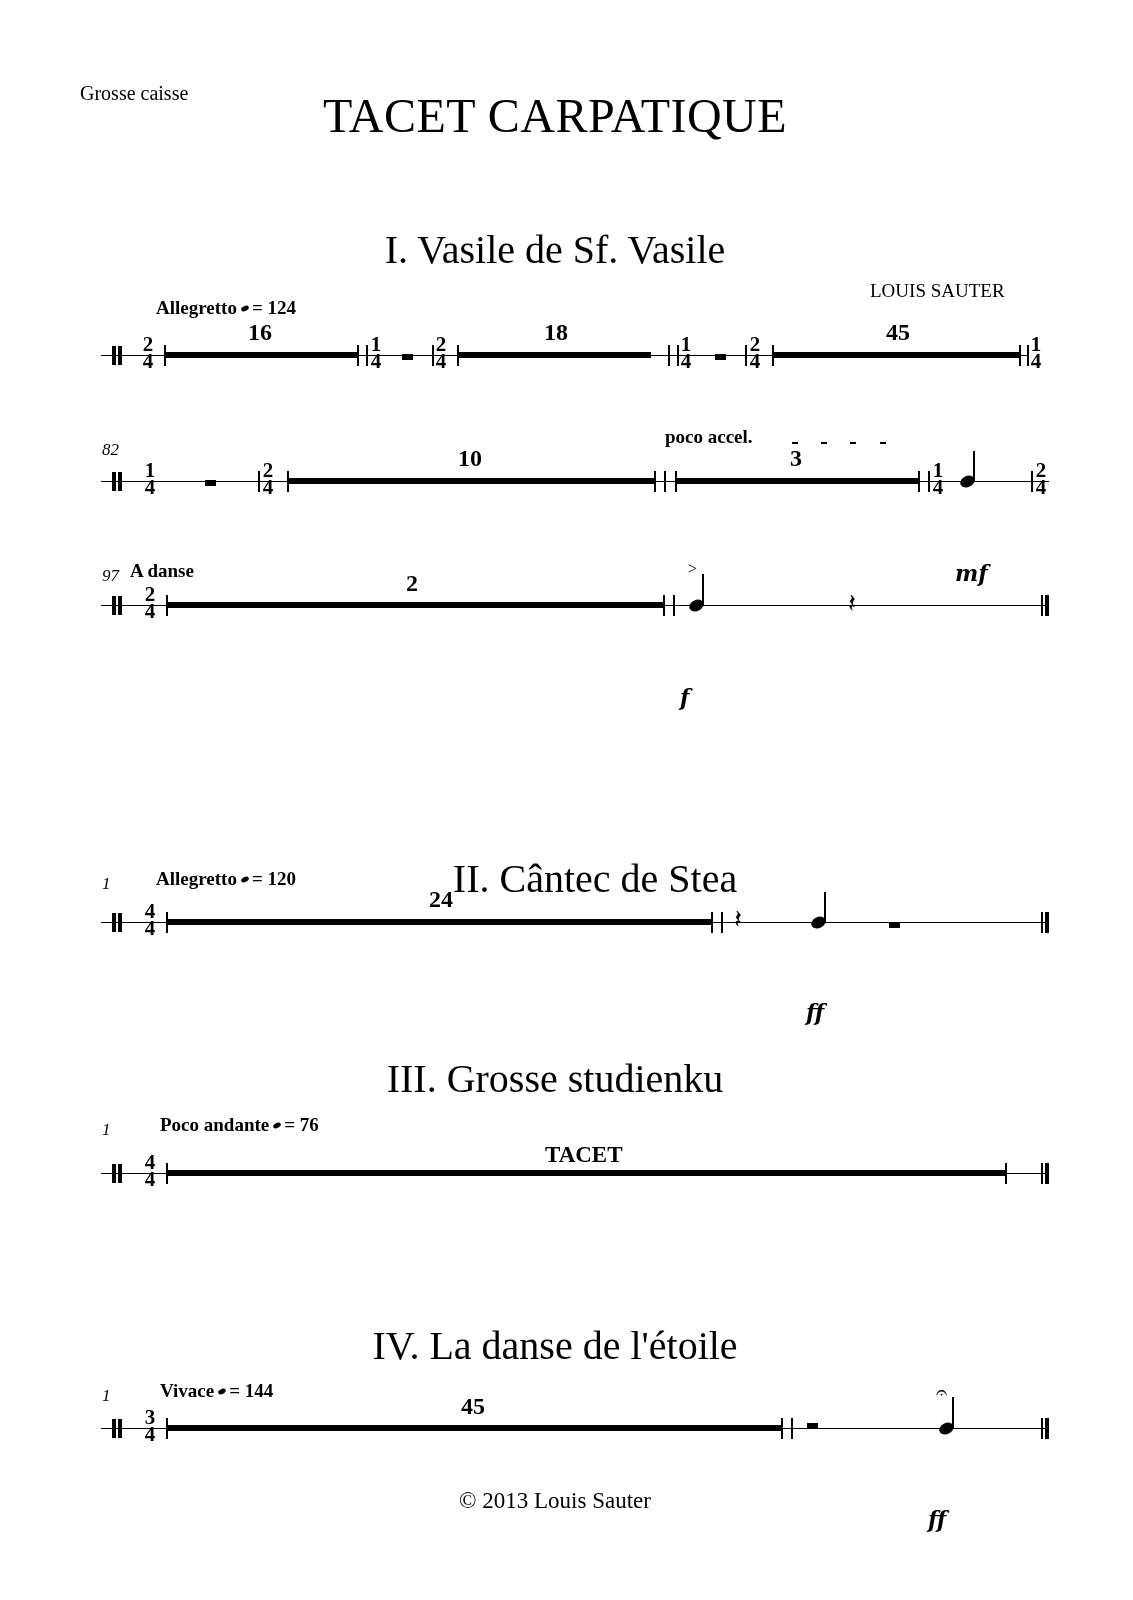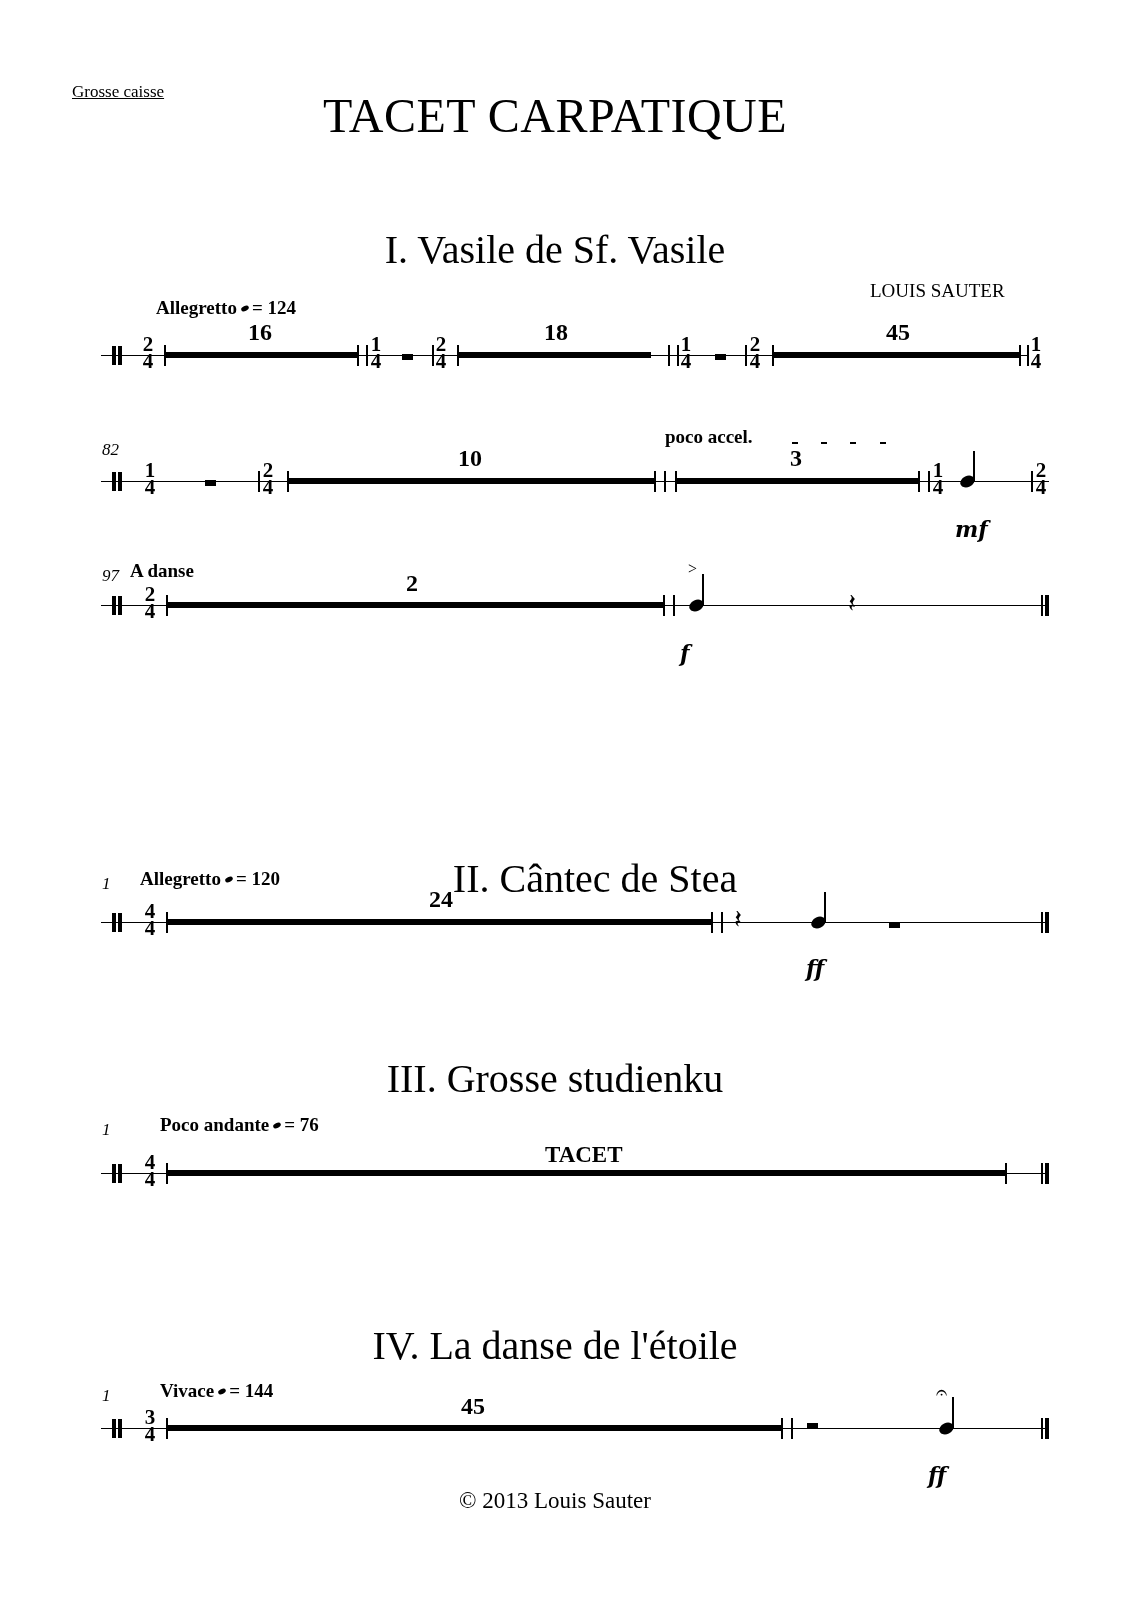--- a/index.html
+++ b/index.html
@@ -1,36 +1,36 @@
 <!DOCTYPE html>
 <html><head>
 <meta charset="utf-8">
 <style>
   html, body { margin: 0; padding: 0; background: #ffffff; }
   body { width: 1133px; height: 1600px; position: relative; overflow: hidden;
          font-family: "Liberation Serif", "DejaVu Serif", serif; color: #000; }
   .abs { position: absolute; }
-  .instrument { left: 72px; top: 82px; font-size: 17px; text-decoration: underline; }
+  .instrument { left: 80px; top: 82px; font-size: 20px; }
   .main-title { left: 0; width: 1110px; top: 88px; text-align: center; font-size: 48px; letter-spacing: 0.5px; }
   .mvt-title { left: 0; width: 1110px; text-align: center; font-size: 40px; }
   .composer { left: 870px; top: 252px; font-size: 19px; margin-top: 28px; }
   .tempo { font-weight: bold; font-size: 19px; white-space: nowrap; }
   .tempo .dot { display:inline-block; width:8px; height:5px; background:#000; border-radius:50%; transform: rotate(-25deg); margin: 0 3px 2px 4px; vertical-align: middle; }
   .mnum { font-style: italic; font-size: 17px; }
   .count { font-weight: bold; font-size: 24px; text-align: center; transform: translateX(-50%); }
   .timesig { font-weight: bold; font-size: 21px; line-height: 17px; text-align: center; width: 18px; transform: translateX(-50%); }
   .timesig span { display: block; }
   .staffline { height: 1.3px; background: #000; }
   .mmrest { height: 6px; background: #000; }
   .bar { width: 1.6px; background: #000; }
   .thick { width: 5px; background: #000; }
   .halfrest { width: 11px; height: 6px; background: #000; }
   .notehead { width: 15px; height: 11px; background:#000; border-radius: 50%; transform: rotate(-25deg); }
   .stem { width: 1.5px; background: #000; }
-  .dyn { font-style: italic; font-weight: bold; font-size: 22px; font-family: "DejaVu Serif", serif; }
+  .dyn { font-style: italic; font-weight: bold; font-size: 22px; font-family: "DejaVu Serif", serif; margin-top: 44px; }
   .accent { font-size: 16px; }
   .qrest { font-size: 26px; font-family: "DejaVu Sans", sans-serif; line-height: 1; }
   .fermata { font-size: 20px; font-family: "DejaVu Sans", sans-serif; }
   .accel-dash { width: 6px; height: 1.5px; background:#000; }
   .tacet { font-weight: bold; font-size: 23px; }
   .footer { left: 0; width: 1110px; text-align: center; top: 1488px; font-size: 23px; }
 </style>
 </head>
 <body>
 
@@ -156,21 +156,21 @@
   <div class="abs stem" style="left:702px; top:574px; height:31px;"></div>
   <div class="abs dyn" style="left:680px; top:640px;">f</div>
   <div class="abs qrest" style="left:848px; top:590px;">𝄽</div>
   <div class="abs bar" style="left:1041px; top:595px; height:21px;"></div>
   <div class="abs thick" style="left:1045px; top:595px; width:4px; height:21px;"></div>
 </div>
 
 <div class="abs mvt-title" style="top:855px;padding-left:40px;">II. Cântec de Stea</div>
 <div>
   <div class="abs mnum" style="left:102px; top:874px;">1</div>
-  <div class="abs tempo" style="left:140px; top:868px;text-align:right;">
+  <div class="abs tempo" style="left:156px; top:868px;text-align:right;">
     <span>Allegretto</span><span class="dot"></span><span>= 120</span>
   </div>
   <div class="abs staffline" style="left:101px; top:922px; width:948px;"></div>
   <div class="abs thick" style="left:112px; top:913px; width:4px; height:19px;"></div>
   <div class="abs thick" style="left:118px; top:913px; width:4px; height:19px;"></div>
   <div class="abs timesig" style="left:150px; top:903px;">
       <span>4</span>
       <span>4</span>
     </div>
   <div class="abs bar" style="left:166px; top:912px; height:21px;"></div>

